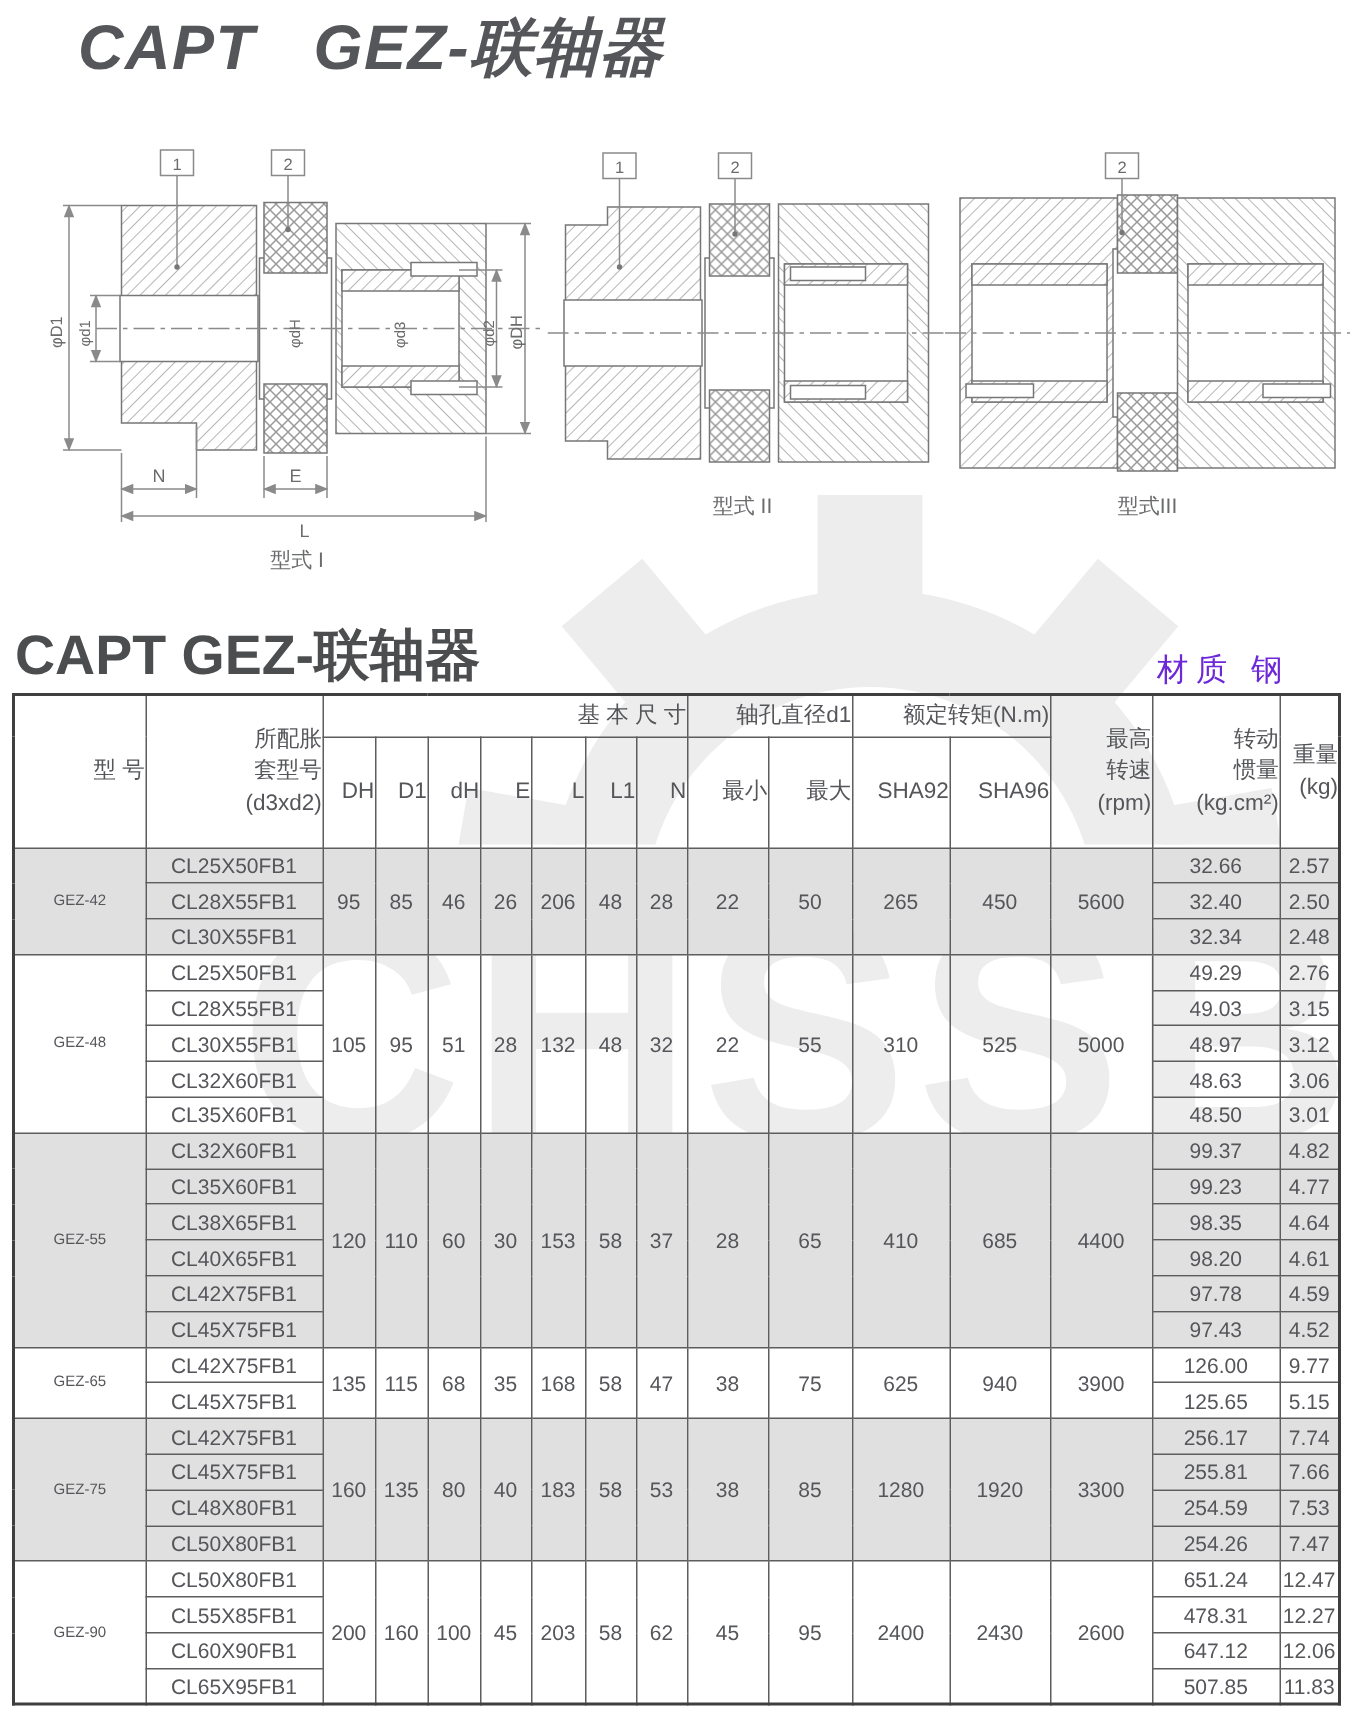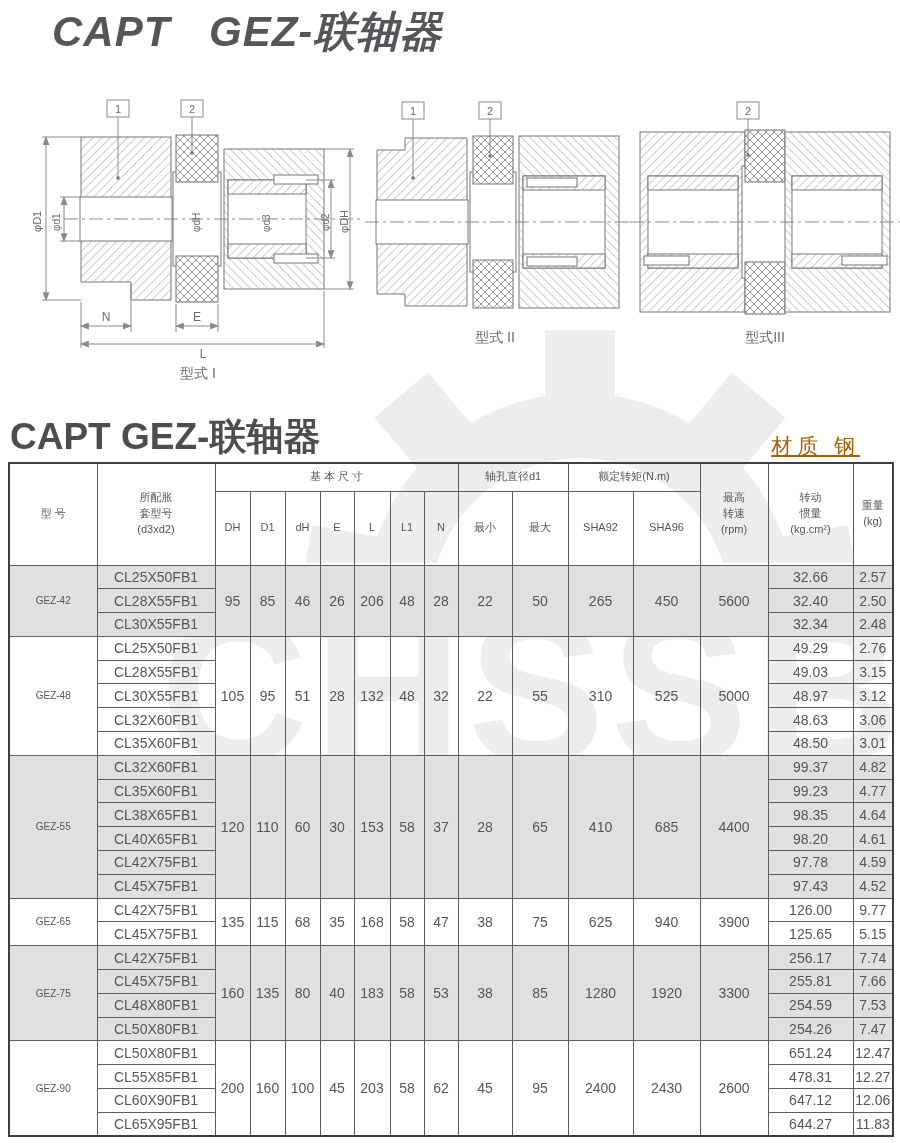--- a/index.html
+++ b/index.html
@@ -19,38 +19,38 @@
     position:absolute; left:52px; top:4px; z-index:1;
     font-size:42px; font-weight:bold; font-style:italic;
     color:#55565a; word-spacing:26px; letter-spacing:1px;
   }
   .title2 {
     position:absolute; left:10px; top:412px; z-index:1;
     font-size:37px; font-weight:bold; color:#4c4d4f;
   }
   .material {
     position:absolute; right:40px; top:432px; z-index:1;
-    font-size:21px; color:#a16207; letter-spacing:5px;text-decoration:underline;
+    font-size:21px; color:#6d28d9; letter-spacing:5px;
   }
   
   .diagrams { position:absolute; left:28px; top:92px; width:872px; height:315px;
               display:flex; z-index:1; }
   .diagrams svg { display:block; }
   .dtext { fill:#6a6b6d; font-family:"Liberation Sans",sans-serif; }
   
   table.spec {
     position:absolute; left:8px; top:462px; z-index:1;
     width:884px; border-collapse:collapse; table-layout:fixed;
     border:2px solid #3f3f3f;
   }
   .spec th, .spec td {
     border:1px solid #5d5d5d; text-align:center; vertical-align:middle;
     color:#55565a; font-weight:normal; padding:0; overflow:hidden;
   }
-  .spec thead th { font-size:11px; white-space:pre-line; line-height:1.45; background:transparent; }
+  .spec thead th { font-size:15px; white-space:pre-line; line-height:1.45; background:transparent;text-align:right; }
   .spec .hdr1 { height:28px; }
   .spec .hdr2 { height:74px; }
   .spec tbody tr { height:23.8px; }
   .spec tbody td { font-size:14px; }
   .spec tr.band > td { background:#e0e0e0; }
   .spec td.model { font-size:10px; }
 </style>
 </head>
 <body>
 
@@ -465,17 +465,17 @@
         <td>478.31</td>
         <td>12.27</td>
       </tr>
       <tr>
         <td>CL60X90FB1</td>
         <td>647.12</td>
         <td>12.06</td>
       </tr>
       <tr>
         <td>CL65X95FB1</td>
-        <td>644.27</td>
+        <td>507.85</td>
         <td>11.83</td>
       </tr>
     </tbody>
 </table>
 
 </body></html>

